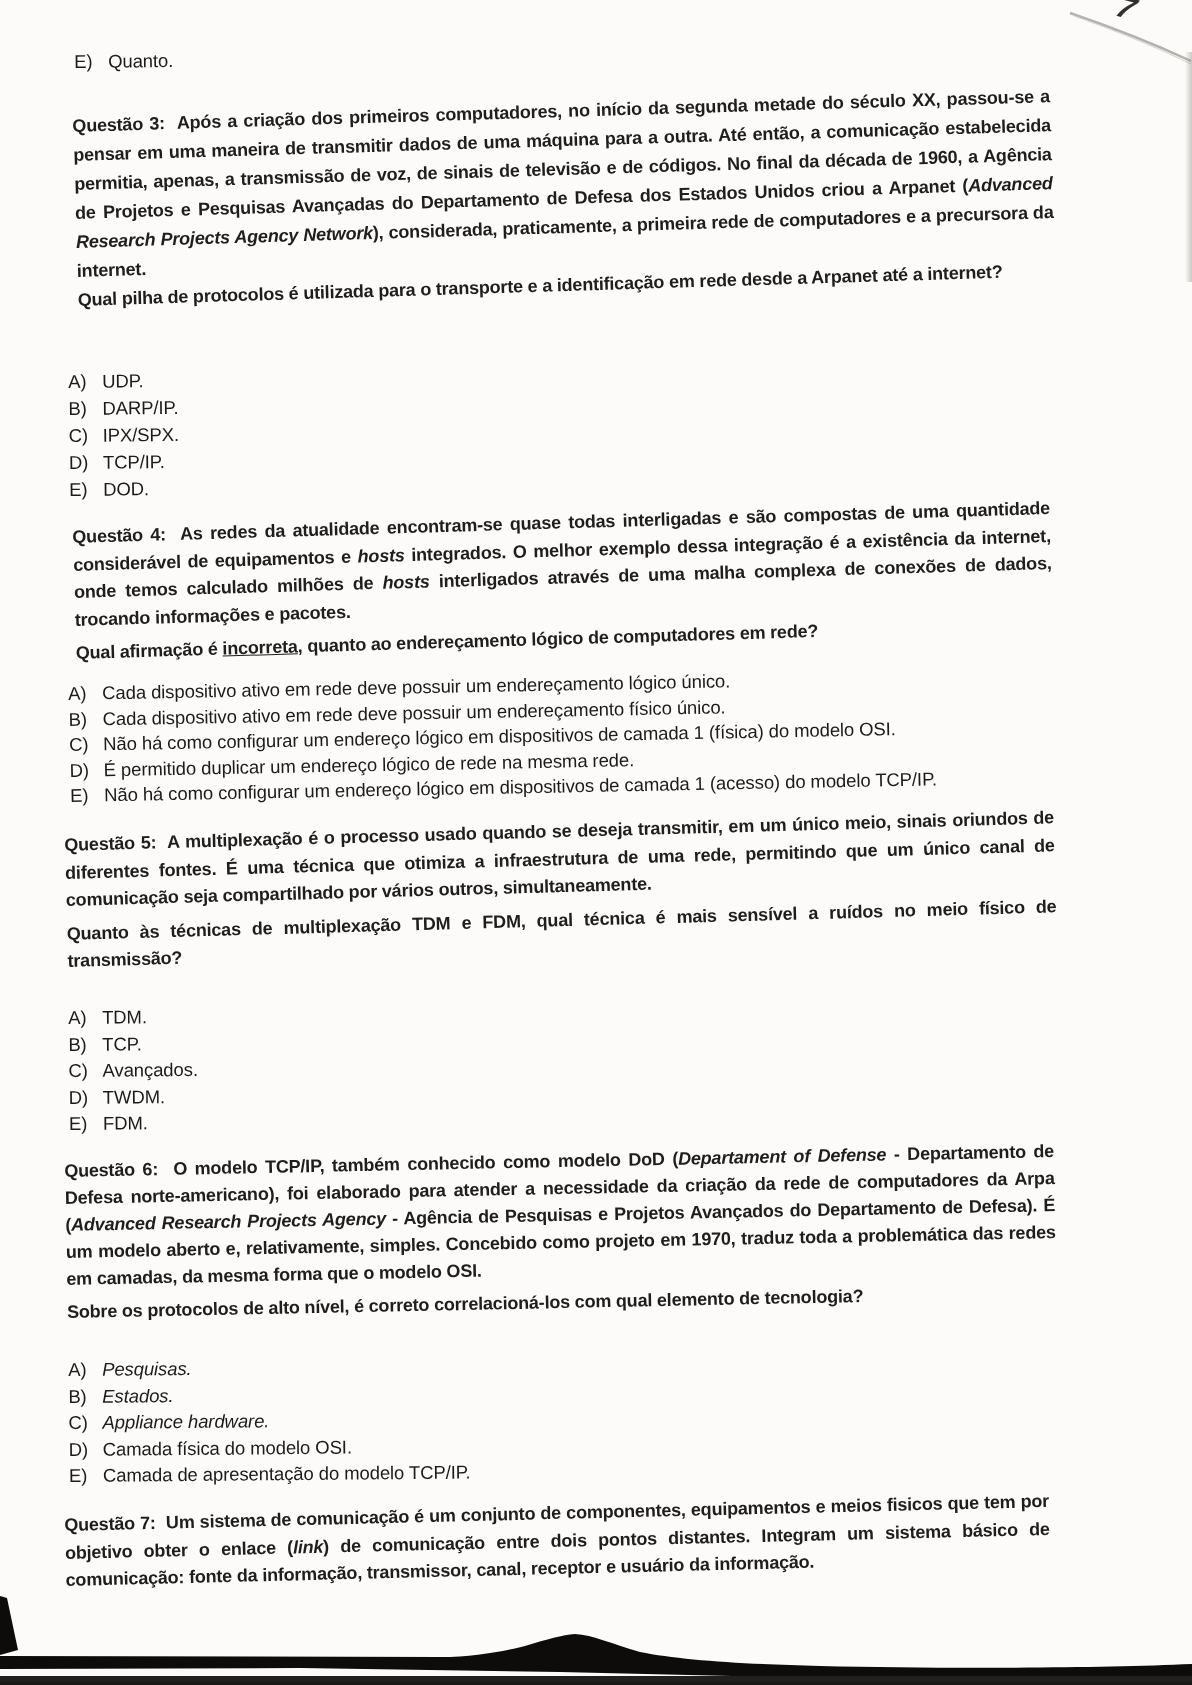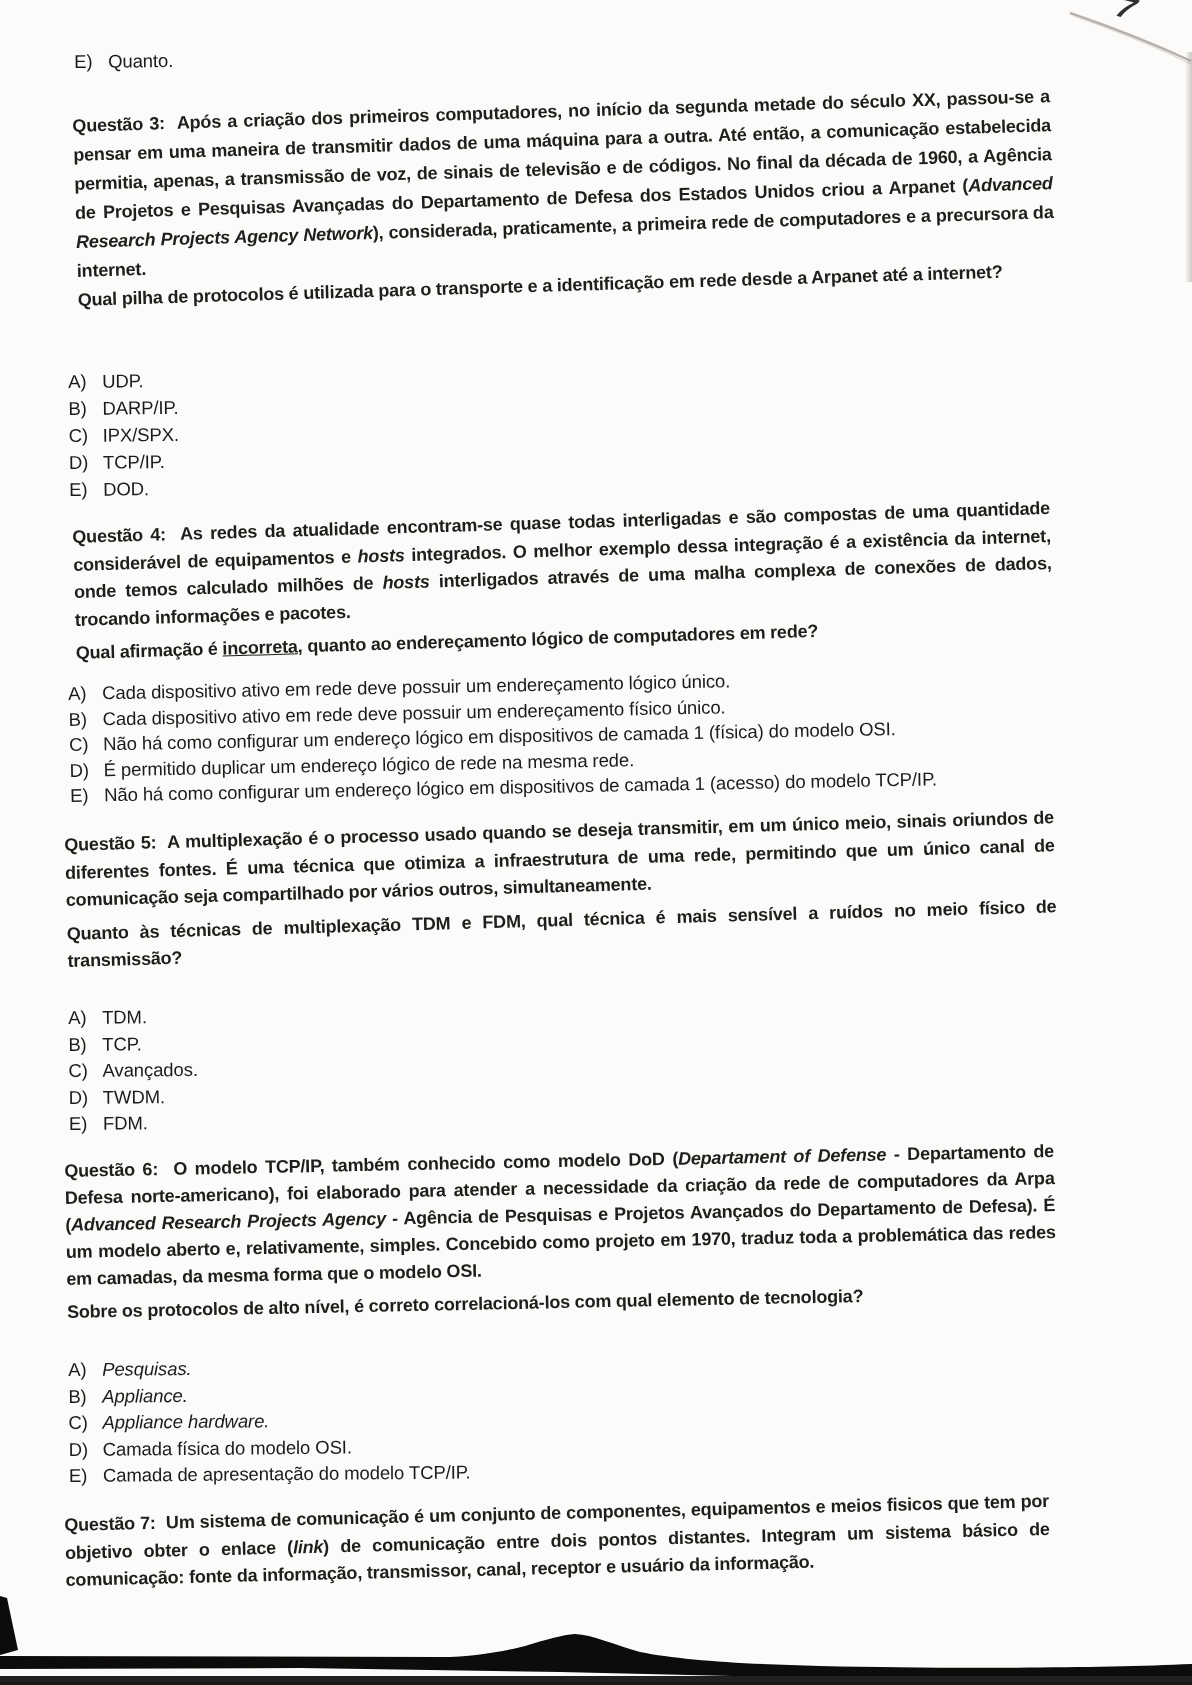--- a/index.html
+++ b/index.html
@@ -127,21 +127,21 @@
     <p class="qp"><span>Questão 6:  O modelo TCP/IP, também conhecido como modelo DoD (</span><span class="it">Departament of Defense</span><span> - Departamento de Defesa norte-americano), foi elaborado para atender a necessidade da criação da rede de computadores da Arpa (</span><span class="it">Advanced Research Projects Agency</span><span> - Agência de Pesquisas e Projetos Avançados do Departamento de Defesa). É um modelo aberto e, relativamente, simples. Concebido como projeto em 1970, traduz toda a problemática das redes em camadas, da mesma forma que o modelo OSI.</span></p>
     <p class="qp qq"><span>Sobre os protocolos de alto nível, é correto correlacioná-los com qual elemento de tecnologia?</span></p>
   </section>
   <ul class="opts block" style="left:68px;top:1360px;--r:-0.5deg;--sp:6.5px;">
     <li>
         <span class="olab">A)</span>
         <span class="otext"><span class="it">Pesquisas.</span></span>
       </li>
     <li>
         <span class="olab">B)</span>
-        <span class="otext"><span class="it">Appliance.</span></span>
+        <span class="otext"><span class="it">Estados.</span></span>
       </li>
     <li>
         <span class="olab">C)</span>
         <span class="otext"><span class="it">Appliance hardware.</span></span>
       </li>
     <li>
         <span class="olab">D)</span>
         <span class="otext"><span>Camada física do modelo OSI.</span></span>
       </li>
     <li>

